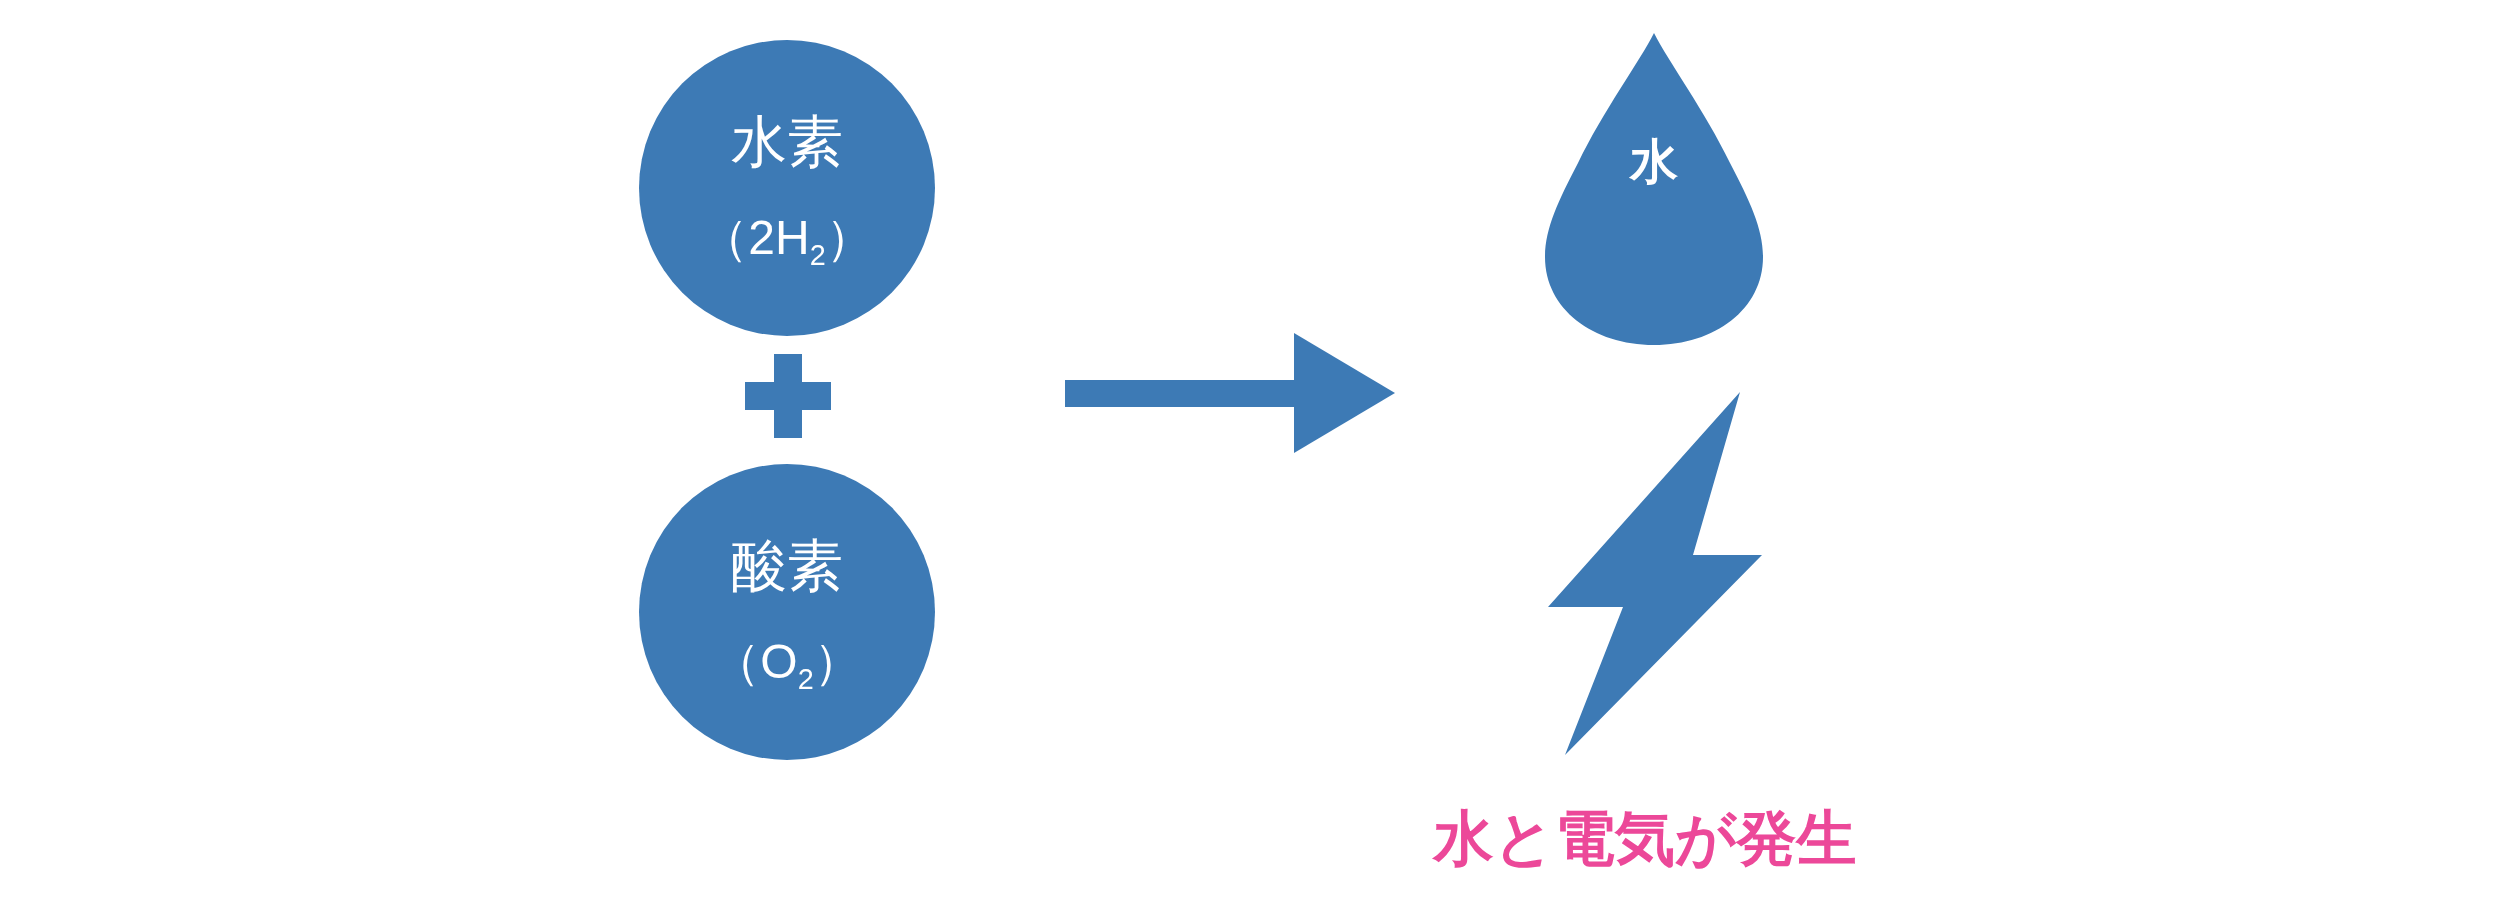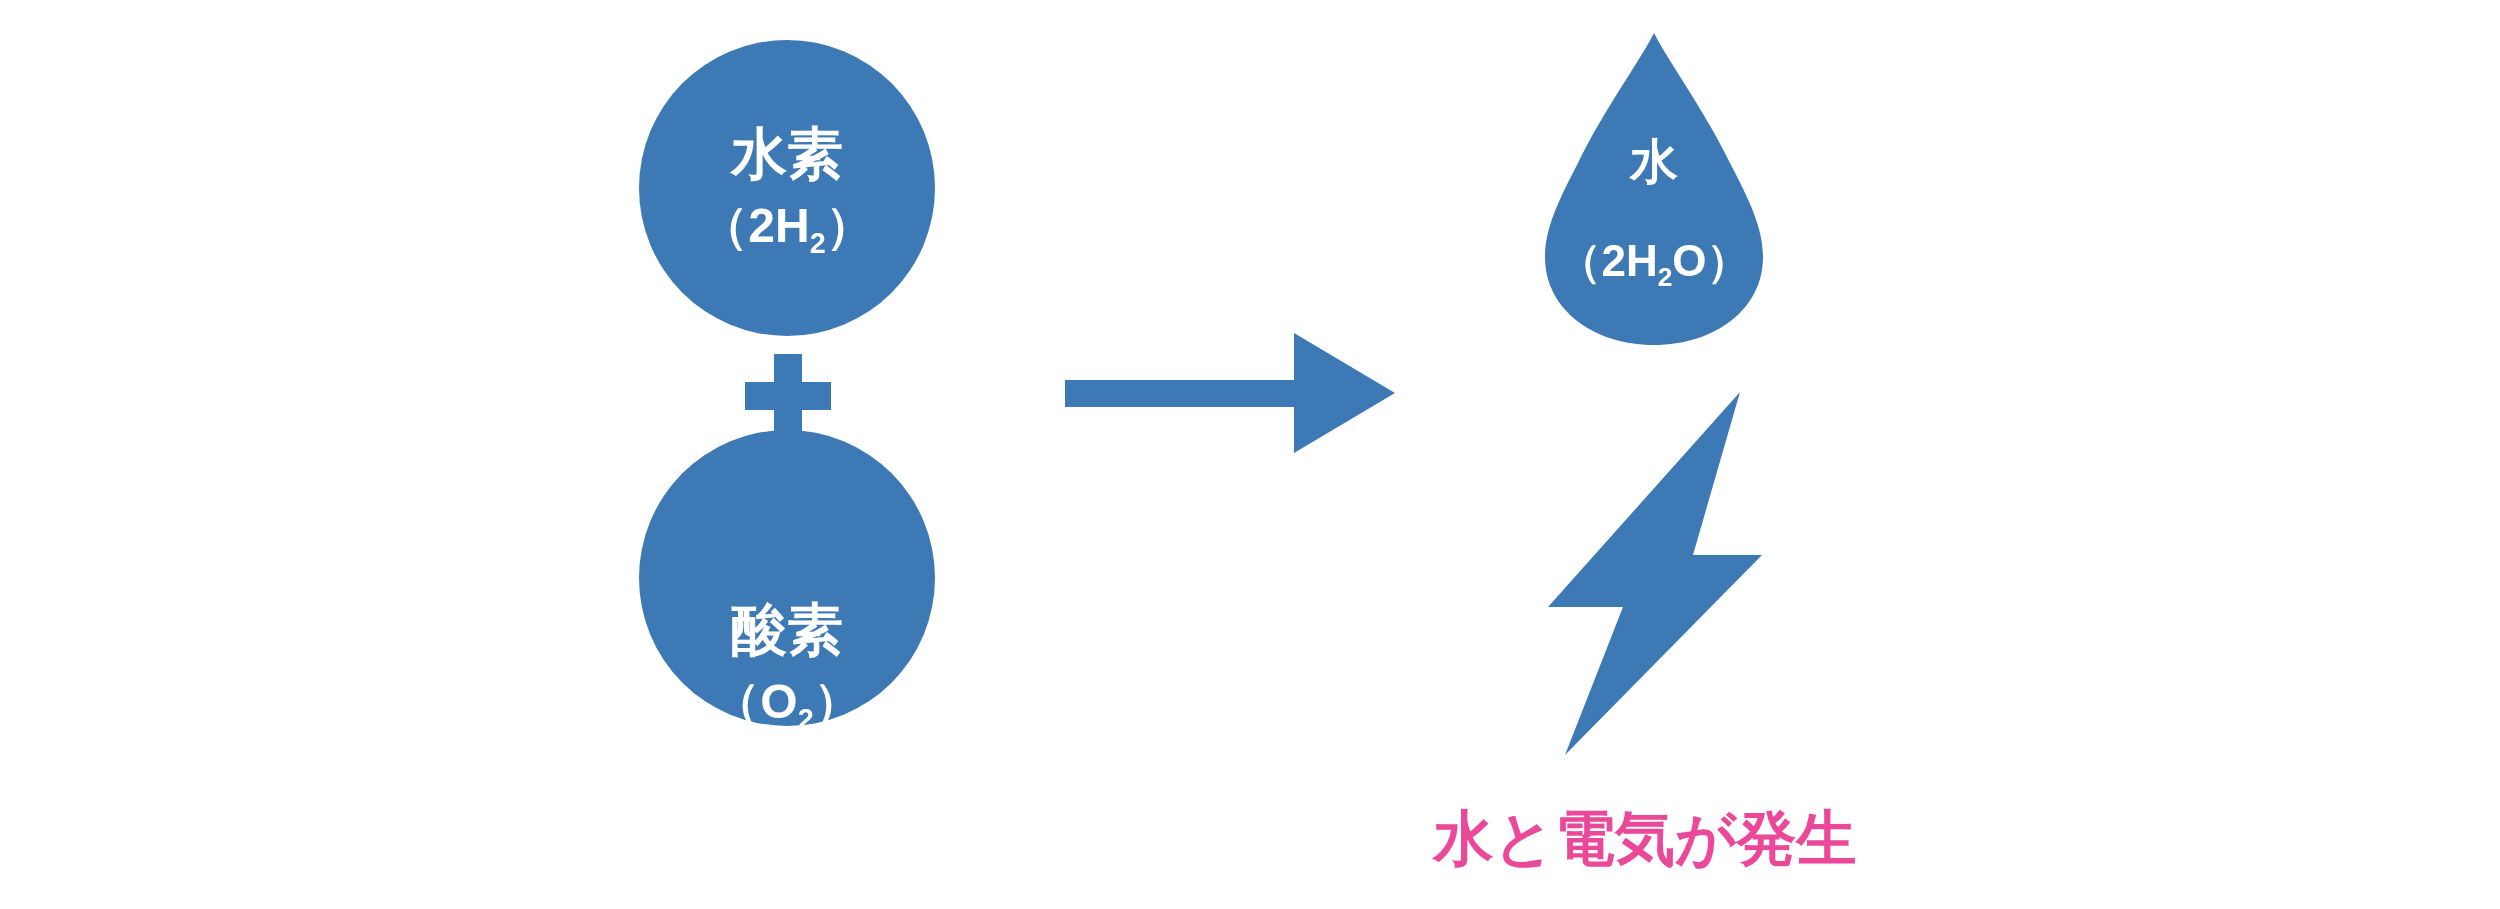--- a/index.html
+++ b/index.html
@@ -10,24 +10,24 @@
     overflow: hidden;
   }
   .stage { position: absolute; left: 0; top: 0; width: 2500px; height: 909px; }
 
   .circle {
     position: absolute;
     width: 296px; height: 296px;
     border-radius: 50%;
     display: flex; flex-direction: column;
     align-items: center; justify-content: center;
-    color: #ffffff; font-weight: bold; text-align: center;
+    color: #ffffff; font-weight: normal; text-align: center; gap: 24px;
   }
   .circle-hydrogen { left: 639px; top: 40px; }
-  .circle-oxygen  { left: 639px; top: 430px; justify-content: flex-end; }
+  .circle-oxygen  { left: 639px; top: 464px; }
 
   .shape-name { font-size: 56px; line-height: 1; }
   .shape-formula { font-size: 48px; line-height: 1; margin-top: 20px; white-space: nowrap; }
   .shape-formula sub { font-size: 0.6em; line-height: 0; }
 
   .plus-icon-wrap { position: absolute; left: 745px; top: 354px; width: 86px; height: 84px; }
   .arrow-icon-wrap { position: absolute; left: 1065px; top: 331px; width: 330px; height: 124px; }
 
   .water-drop-wrap { position: absolute; left: 1545px; top: 33px; width: 218px; height: 312px; }
   .water-drop-wrap svg { position: absolute; left: 0; top: 0; }
@@ -83,21 +83,20 @@
     <svg width="218" height="312" viewBox="0 0 218 312" aria-hidden="true">
       <path d="M109 0
         C 123 28, 160 78, 185 130
         C 205 168, 218 196, 218 224
         C 218 276, 170 312, 109 312
         C 48 312, 0 276, 0 224
         C 0 196, 13 168, 33 130
         C 58 78, 95 28, 109 0 Z" fill="#3d7ab5"></path>
     </svg>
     <div class="drop-name">水</div>
-    <div class="drop-formula"><span>（2H</span><sub>2</sub><span>O）</span></div>
   </div>
 
   <div class="bolt-icon-wrap">
     <svg width="215" height="368" viewBox="0 0 215 368" aria-hidden="true">
       <polygon points="192,2 0,217 75,217 17,365 214,165 145,165" fill="#3d7ab5"></polygon>
     </svg>
   </div>
 
   <div class="caption" style="color: #ec4899;">水と電気が発生</div>
 

